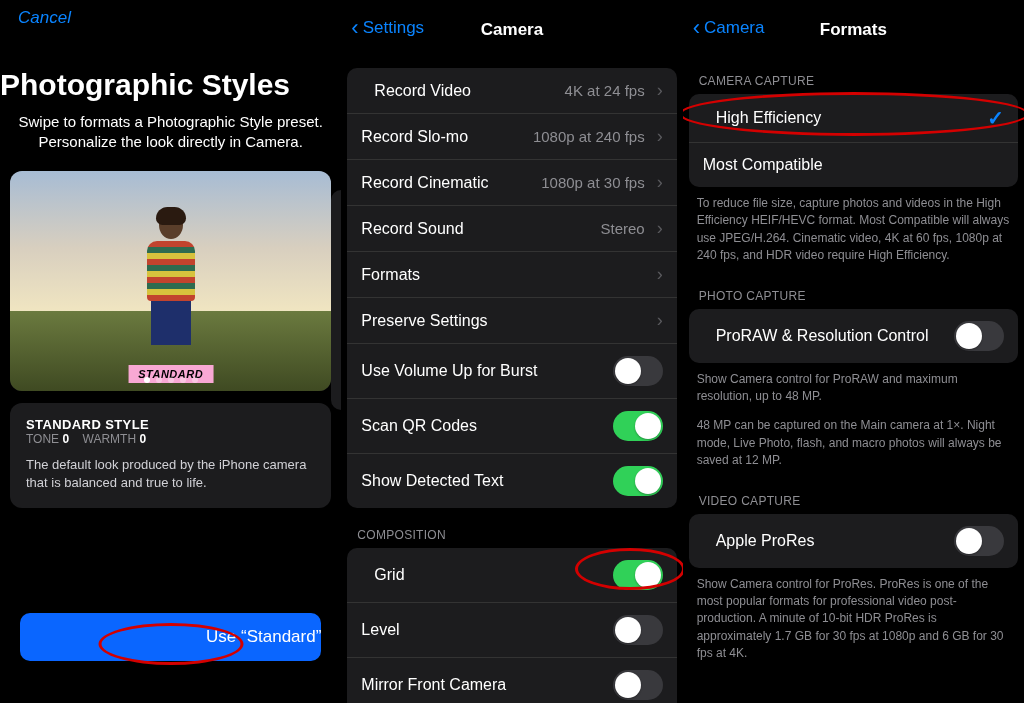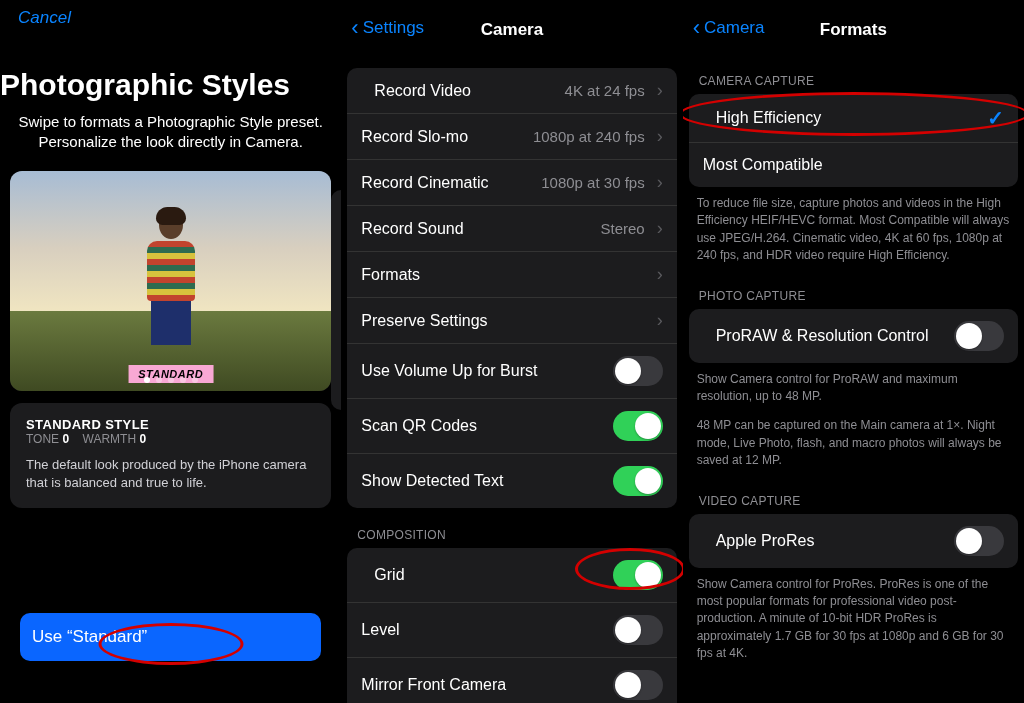--- a/index.html
+++ b/index.html
@@ -58,22 +58,22 @@
     position:absolute; top:190px; right:0; width:10px; height:220px;
     background:#1c1c1e; border-radius:12px 0 0 12px;
   }
   .desc-card { background:#1c1c1e; border-radius:12px; margin:12px 10px 0; padding:14px 16px 16px; }
   .style-name { font-size:13px; font-weight:700; letter-spacing:0.4px; }
   .tone-row { font-size:12px; color:#8e8e93; }
   .tone-row b { color:#fff; font-weight:700; margin-right:10px; }
   .desc-text { font-size:13px; color:#d1d1d6; margin-top:10px; line-height:1.4; }
   .use-btn {
     position:absolute; bottom:42px; left:20px; right:20px;
-    background:#0a66ff; color:#fff; text-align:left;
-    padding:14px 12px; border-radius:10px; font-size:17px; font-weight:500;
+    background:#0a66ff; color:#fff; text-align:right;
+    padding:14px 0; border-radius:10px; font-size:17px; font-weight:500;
   }
   .ellipse {
     position:absolute; border:3px solid #d40000; border-radius:50%;
     pointer-events:none;
   }
   .ell-use { width:145px; height:42px; left:50%; transform:translateX(-50%); bottom:38px; }
 
   
   .navbar {
     display:flex; align-items:center; justify-content:center;

